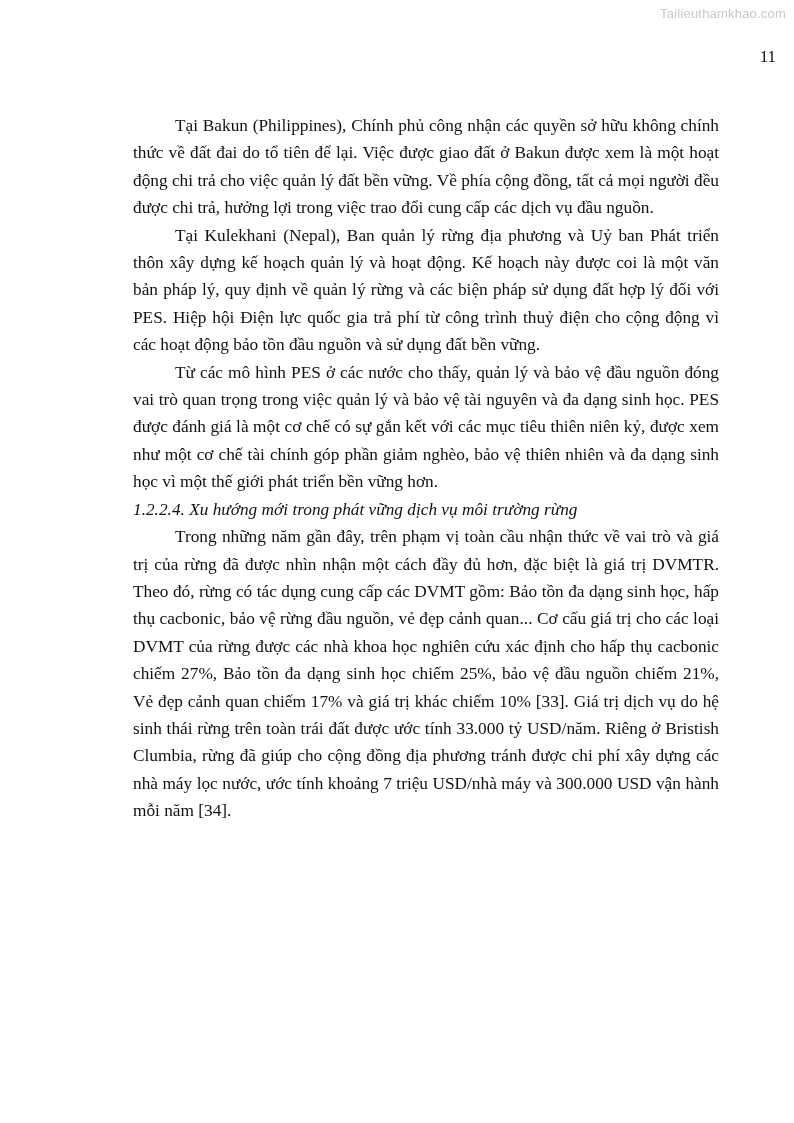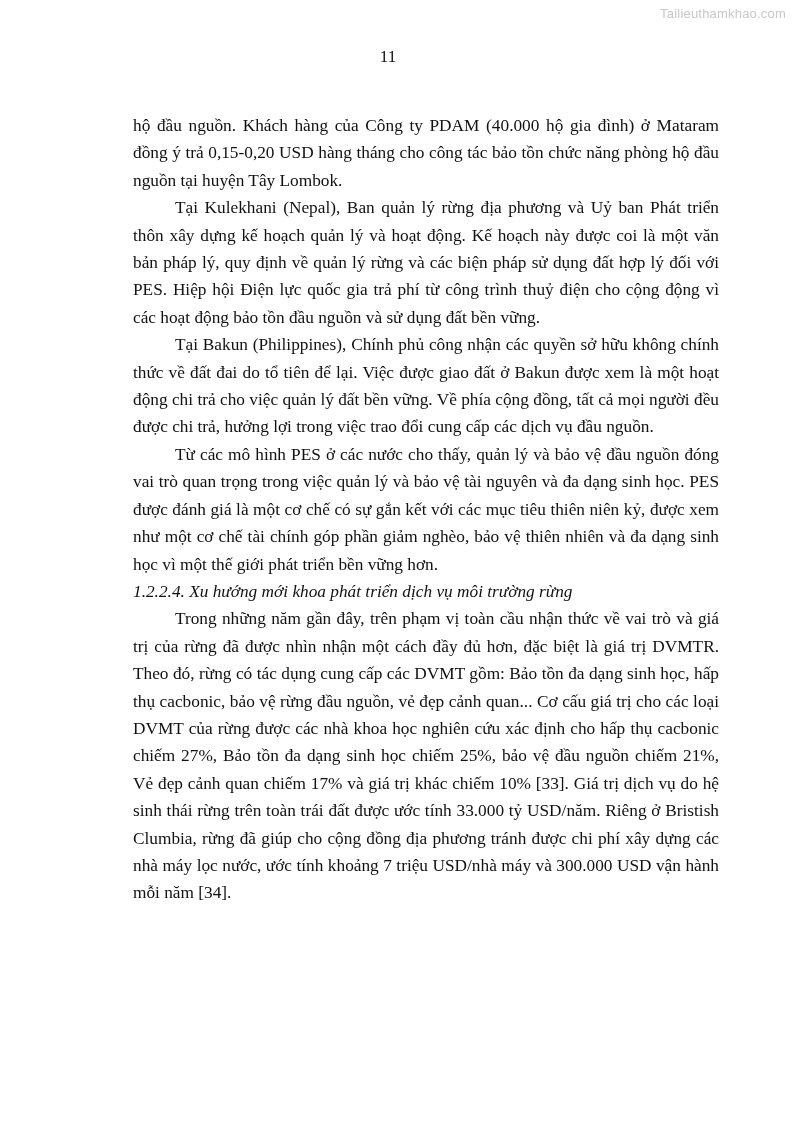--- a/index.html
+++ b/index.html
@@ -3,39 +3,38 @@
 <meta charset="utf-8">
 <style>
   html, body { margin: 0; padding: 0; background: #ffffff; }
   body { width: 794px; height: 1123px; position: relative; overflow: hidden; }
   .watermark {
     position: absolute; top: 6px; right: 8px;
     font-family: Liberation Sans, sans-serif; font-size: 13px;
     color: #c8c8c8; letter-spacing: 0.2px;
   }
   .page-number {
-    position: absolute; top: 47px; left: 0; width: 776px; text-align: center;
+    position: absolute; top: 47px; left: 0; width: 776px; text-align: right;
     font-family: "Liberation Serif", serif; font-size: 17px; color: #111;
     box-sizing: border-box;
   }
   .content {
     position: absolute; top: 112px; left: 133px; width: 586px;
     font-family: "Liberation Serif", serif; font-size: 17.3px; line-height: 27.4px;
     color: #111; text-align: justify;
   }
   .content p { margin: 0; }
   .indent { text-indent: 42px; }
   .heading { font-style: italic; text-align: left; }
 </style>
 </head>
 <body>
 
 <div class="watermark">Tailieuthamkhao.com</div>
 <div class="page-number">11</div>
 
 <div class="content">
-  <p>hộ đầu nguồn. Khách hàng của Công ty PDAM (40.000 hộ gia đình) ở Mataram đồng ý trả 0,15-0,20 USD hàng tháng cho công tác bảo tồn chức năng phòng hộ đầu nguồn tại huyện Tây Lombok.</p>
+  <p class="indent">Tại Bakun (Philippines), Chính phủ công nhận các quyền sở hữu không chính thức về đất đai do tổ tiên để lại. Việc được giao đất ở Bakun được xem là một hoạt động chi trả cho việc quản lý đất bền vững. Về phía cộng đồng, tất cả mọi người đều được chi trả, hưởng lợi trong việc trao đổi cung cấp các dịch vụ đầu nguồn.</p>
   <p class="indent">Tại Kulekhani (Nepal), Ban quản lý rừng địa phương và Uỷ ban Phát triển thôn xây dựng kế hoạch quản lý và hoạt động. Kế hoạch này được coi là một văn bản pháp lý, quy định về quản lý rừng và các biện pháp sử dụng đất hợp lý đối với PES. Hiệp hội Điện lực quốc gia trả phí từ công trình thuỷ điện cho cộng động vì các hoạt động bảo tồn đầu nguồn và sử dụng đất bền vững.</p>
-  <p class="indent">Tại Bakun (Philippines), Chính phủ công nhận các quyền sở hữu không chính thức về đất đai do tổ tiên để lại. Việc được giao đất ở Bakun được xem là một hoạt động chi trả cho việc quản lý đất bền vững. Về phía cộng đồng, tất cả mọi người đều được chi trả, hưởng lợi trong việc trao đổi cung cấp các dịch vụ đầu nguồn.</p>
   <p class="indent">Từ các mô hình PES ở các nước cho thấy, quản lý và bảo vệ đầu nguồn đóng vai trò quan trọng trong việc quản lý và bảo vệ tài nguyên và đa dạng sinh học. PES được đánh giá là một cơ chế có sự gắn kết với các mục tiêu thiên niên kỷ, được xem như một cơ chế tài chính góp phần giảm nghèo, bảo vệ thiên nhiên và đa dạng sinh học vì một thế giới phát triển bền vững hơn.</p>
-  <p class="heading">1.2.2.4. Xu hướng mới khoa phát triển dịch vụ môi trường rừng</p>
+  <p class="heading">1.2.2.4. Xu hướng mới trong phát vững dịch vụ môi trường rừng</p>
   <p class="indent">Trong những năm gần đây, trên phạm vị toàn cầu nhận thức về vai trò và giá trị của rừng đã được nhìn nhận một cách đầy đủ hơn, đặc biệt là giá trị DVMTR. Theo đó, rừng có tác dụng cung cấp các DVMT gồm: Bảo tồn đa dạng sinh học, hấp thụ cacbonic, bảo vệ rừng đầu nguồn, vẻ đẹp cảnh quan... Cơ cấu giá trị cho các loại DVMT của rừng được các nhà khoa học nghiên cứu xác định cho hấp thụ cacbonic chiếm 27%, Bảo tồn đa dạng sinh học chiếm 25%, bảo vệ đầu nguồn chiếm 21%, Vẻ đẹp cảnh quan chiếm 17% và giá trị khác chiếm 10% [33]. Giá trị dịch vụ do hệ sinh thái rừng trên toàn trái đất được ước tính 33.000 tỷ USD/năm. Riêng ở Bristish Clumbia, rừng đã giúp cho cộng đồng địa phương tránh được chi phí xây dựng các nhà máy lọc nước, ước tính khoảng 7 triệu USD/nhà máy và 300.000 USD vận hành mỗi năm [34].</p>
 </div>
 
 </body></html>

